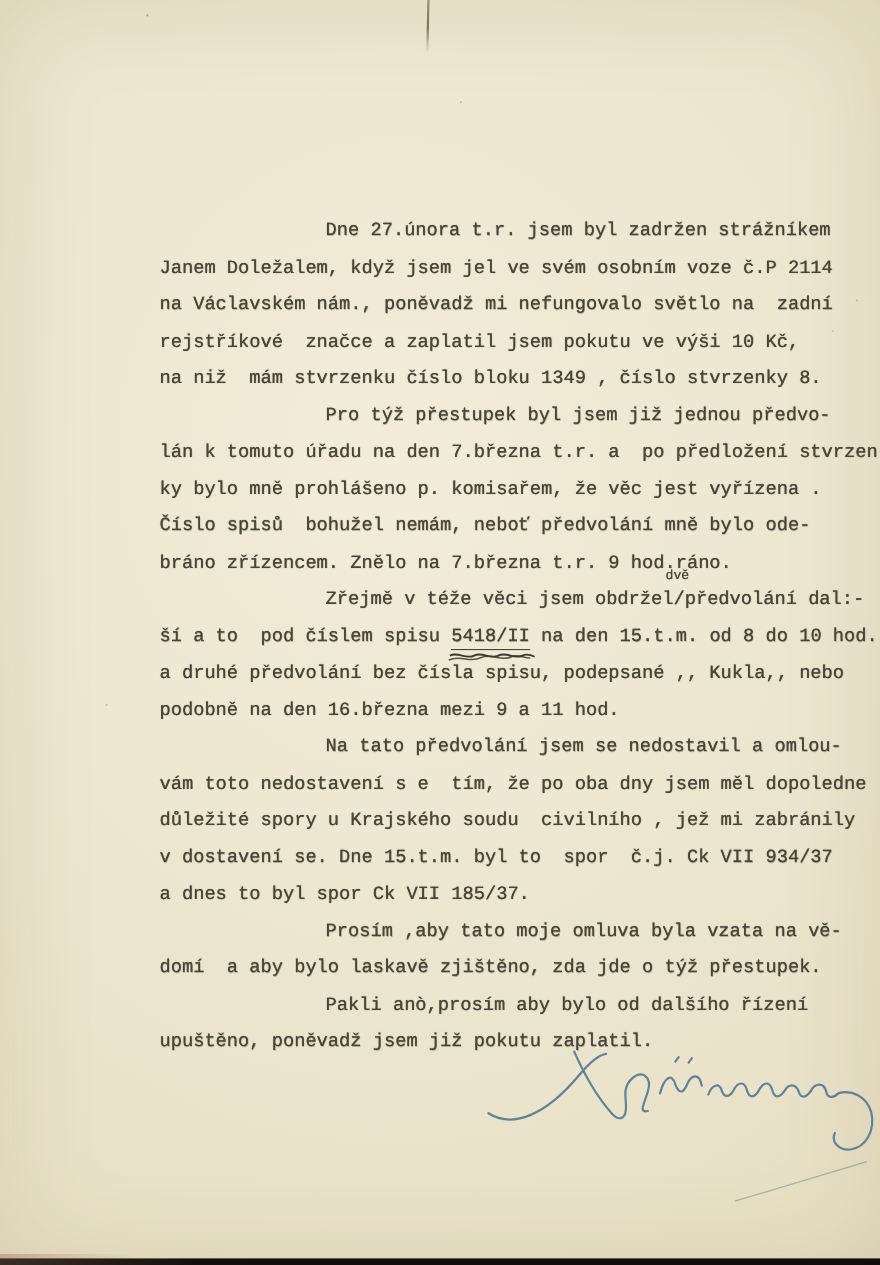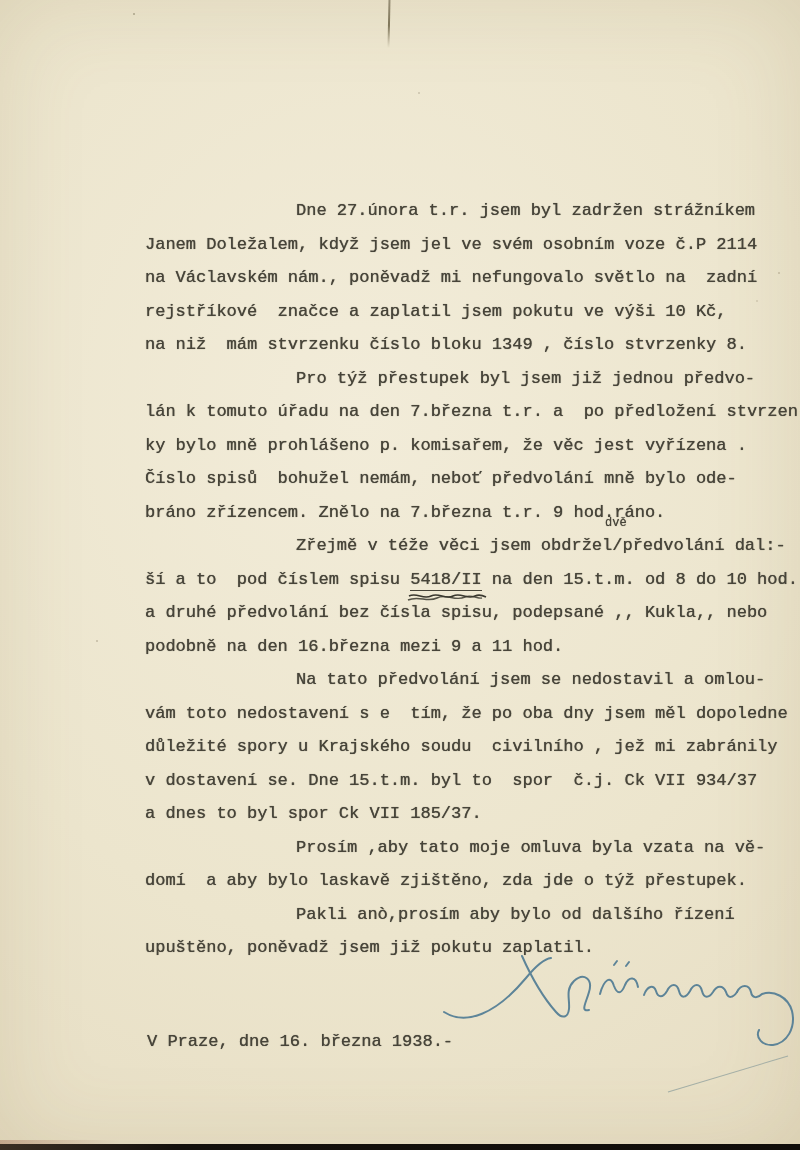--- a/index.html
+++ b/index.html
@@ -70,21 +70,20 @@
   <div class="fold-crease"></div>
   <div class="speck" style="left:133px;top:13px;"></div>
 
   <div class="text-block doc-text"><div class="line indent">Dne 27.února t.r. jsem byl zadržen strážníkem</div><div class="line">Janem Doležalem, když jsem jel ve svém osobním voze č.P 2114</div><div class="line">na Václavském nám., poněvadž mi nefungovalo světlo na  zadní</div><div class="line">rejstříkové  značce a zaplatil jsem pokutu ve výši 10 Kč,</div><div class="line">na niž  mám stvrzenku číslo bloku 1349 , číslo stvrzenky 8.</div><div class="line indent">Pro týž přestupek byl jsem již jednou předvo-</div><div class="line">lán k tomuto úřadu na den 7.března t.r. a  po předložení stvrzen-</div><div class="line">ky bylo mně prohlášeno p. komisařem, že věc jest vyřízena .</div><div class="line">Číslo spisů  bohužel nemám, neboť předvolání mně bylo ode-</div><div class="line">bráno zřízencem. Znělo na 7.března t.r. 9 hod.ráno.</div><div class="line indent">Zřejmě v téže věci jsem obdržel/předvolání dal:-</div><div class="line"><span>ší a to  pod číslem spisu </span><span class="u-wrap"><span>5418/II</span><svg class="squiggle" viewBox="0 0 82 14" fill="none">
             <path d="M2 5 C10 1,16 9,24 5 C32 1,38 9,46 5 C54 1,60 9,68 5 C72 3,77 5,79 6" stroke="#3a382f" stroke-width="1.6"></path>
             <path d="M1 9 C12 4,20 12,30 7 C40 2,48 11,58 6 C64 3,71 8,75 7" stroke="#3a382f" stroke-width="1.4" opacity="0.85"></path>
           </svg></span><span> na den 15.t.m. od 8 do 10 hod.</span></div><div class="line">a druhé předvolání bez čísla spisu, podepsané ,, Kukla,, nebo</div><div class="line">podobně na den 16.března mezi 9 a 11 hod.</div><div class="line indent">Na tato předvolání jsem se nedostavil a omlou-</div><div class="line">vám toto nedostavení s e  tím, že po oba dny jsem měl dopoledne</div><div class="line">důležité spory u Krajského soudu  civilního , jež mi zabránily</div><div class="line">v dostavení se. Dne 15.t.m. byl to  spor  č.j. Ck VII 934/37</div><div class="line">a dnes to byl spor Ck VII 185/37.</div><div class="line indent">Prosím ,aby tato moje omluva byla vzata na vě-</div><div class="line">domí  a aby bylo laskavě zjištěno, zda jde o týž přestupek.</div><div class="line indent">Pakli anò,prosím aby bylo od dalšího řízení</div><div class="line">upuštěno, poněvadž jsem již pokutu zaplatil.</div></div>
 
   <div class="insertion-note">dvě</div>
 
-  <div class="date-line doc-text">V Praze, dne 16. března 1938.-</div>
 
   <svg class="signature-svg" viewBox="0 0 362 152" fill="none">
     <g stroke="#4e7a93" stroke-width="2" stroke-linecap="round" opacity="0.9">
       <path d="M 6 64 C 28 78, 58 66, 88 30 C 97 19, 105 11, 113 10"></path>
       <path d="M 84 8 C 92 26, 102 46, 118 64 C 124 71, 130 70, 131 61 C 132 51, 127 42, 136 33 C 146 24, 155 31, 151 44 C 148 55, 142 64, 151 62"></path>
       <path d="M 162 46 C 166 31, 173 27, 176 38 C 179 46, 183 47, 187 37 C 191 28, 198 28, 200 39"></path>
       <path d="M 176 17 l 3 -4"></path>
       <path d="M 188 18 l 3 -4"></path>
       <path d="M 206 47 C 209 38, 216 36, 218 43 C 220 50, 225 50, 229 43 C 233 35, 239 35, 241 43 C 243 51, 248 50, 252 43 C 256 35, 262 35, 264 43 C 266 51, 271 50, 275 44 C 279 37, 285 37, 288 44 C 290 51, 295 50, 299 44"></path>
       <path d="M 299 44 C 303 36, 311 36, 313 44 C 314 50, 319 51, 324 46 C 336 42, 350 49, 354 63 C 358 80, 349 95, 335 97 C 325 98, 317 90, 321 82"></path>

